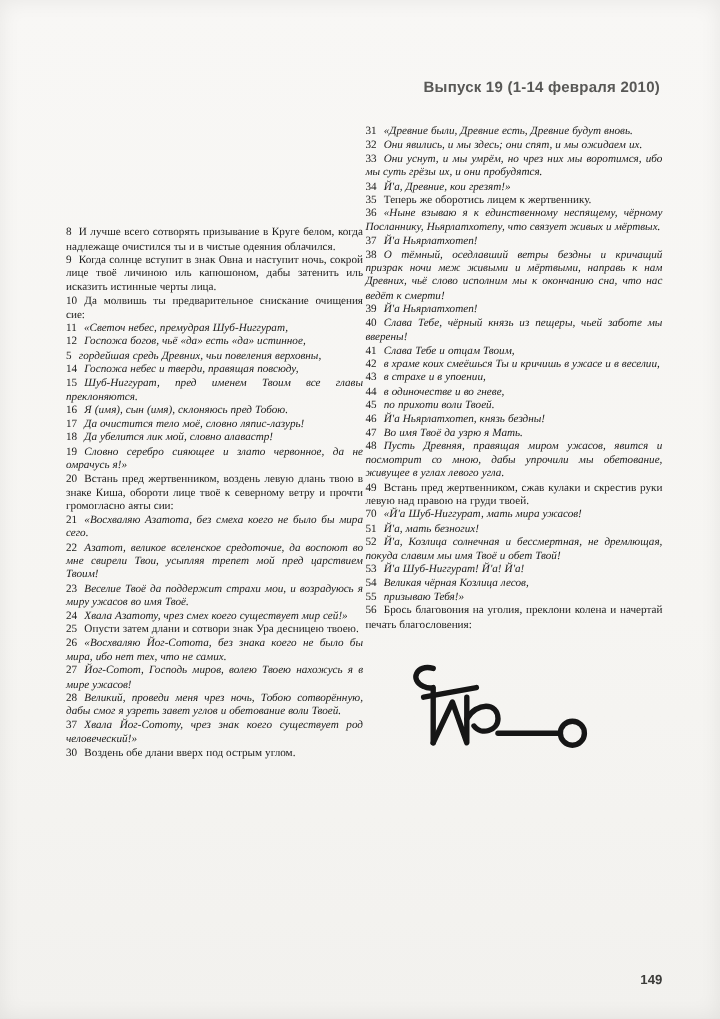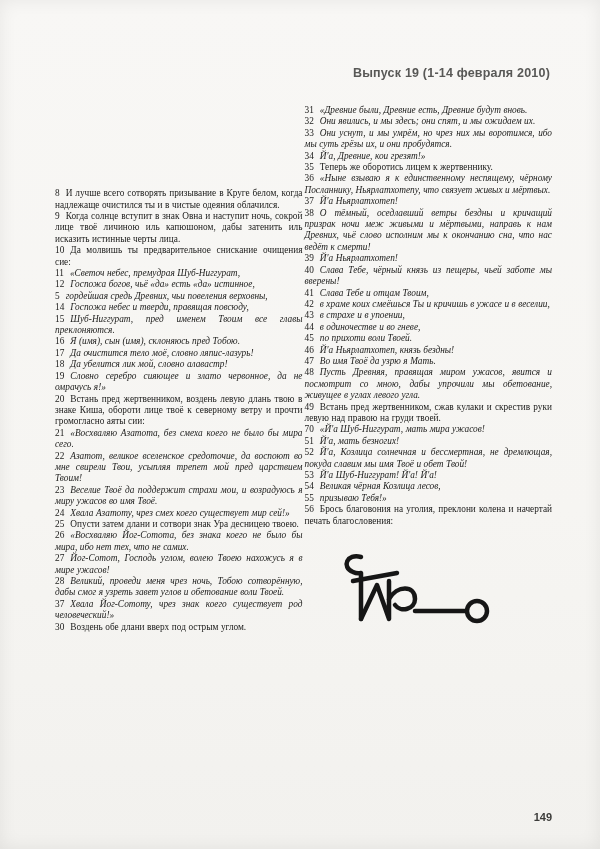--- a/index.html
+++ b/index.html
@@ -87,21 +87,21 @@
         <p class="para"><span class="pnum">17</span><span class="ptext it">Да очистится тело моё, словно ляпис-лазурь!</span></p>
         <p class="para"><span class="pnum">18</span><span class="ptext it">Да убелится лик мой, словно алавастр!</span></p>
         <p class="para"><span class="pnum">19</span><span class="ptext it">Словно серебро сияющее и злато червонное, да не омрачусь я!»</span></p>
         <p class="para"><span class="pnum">20</span><span class="ptext">Встань пред жертвенником, воздень левую длань твою в знаке Киша, обороти лице твоё к северному ветру и прочти громогласно аяты сии:</span></p>
         <p class="para"><span class="pnum">21</span><span class="ptext it">«Восхваляю Азатота, без смеха коего не было бы мира сего.</span></p>
         <p class="para"><span class="pnum">22</span><span class="ptext it">Азатот, великое вселенское средоточие, да воспоют во мне свирели Твои, усыпляя трепет мой пред царствием Твоим!</span></p>
         <p class="para"><span class="pnum">23</span><span class="ptext it">Веселие Твоё да поддержит страхи мои, и возрадуюсь я миру ужасов во имя Твоё.</span></p>
         <p class="para"><span class="pnum">24</span><span class="ptext it">Хвала Азатоту, чрез смех коего существует мир сей!»</span></p>
         <p class="para"><span class="pnum">25</span><span class="ptext">Опусти затем длани и сотвори знак Ура десницею твоею.</span></p>
         <p class="para"><span class="pnum">26</span><span class="ptext it">«Восхваляю Йог-Сотота, без знака коего не было бы мира, ибо нет тех, что не самих.</span></p>
-        <p class="para"><span class="pnum">27</span><span class="ptext it">Йог-Сотот, Господь углом, волею Твоею нахожусь я в мире ужасов!</span></p>
+        <p class="para"><span class="pnum">27</span><span class="ptext it">Йог-Сотот, Господь миров, волею Твоею нахожусь я в мире ужасов!</span></p>
         <p class="para"><span class="pnum">28</span><span class="ptext it">Великий, проведи меня чрез ночь, Тобою сотворённую, дабы смог я узреть завет углов и обетование воли Твоей.</span></p>
         <p class="para"><span class="pnum">37</span><span class="ptext it">Хвала Йог-Сототу, чрез знак коего существует род человеческий!»</span></p>
         <p class="para"><span class="pnum">30</span><span class="ptext">Воздень обе длани вверх под острым углом.</span></p>
       </div>
     <div class="col" id="col-right">
     <p class="para"><span class="pnum">31</span><span class="ptext it">«Древние были, Древние есть, Древние будут вновь.</span></p>
         <p class="para"><span class="pnum">32</span><span class="ptext it">Они явились, и мы здесь; они спят, и мы ожидаем их.</span></p>
         <p class="para"><span class="pnum">33</span><span class="ptext it">Они уснут, и мы умрём, но чрез них мы воротимся, ибо мы суть грёзы их, и они пробудятся.</span></p>
         <p class="para"><span class="pnum">34</span><span class="ptext it">Й'а, Древние, кои грезят!»</span></p>
         <p class="para"><span class="pnum">35</span><span class="ptext">Теперь же оборотись лицем к жертвеннику.</span></p>

